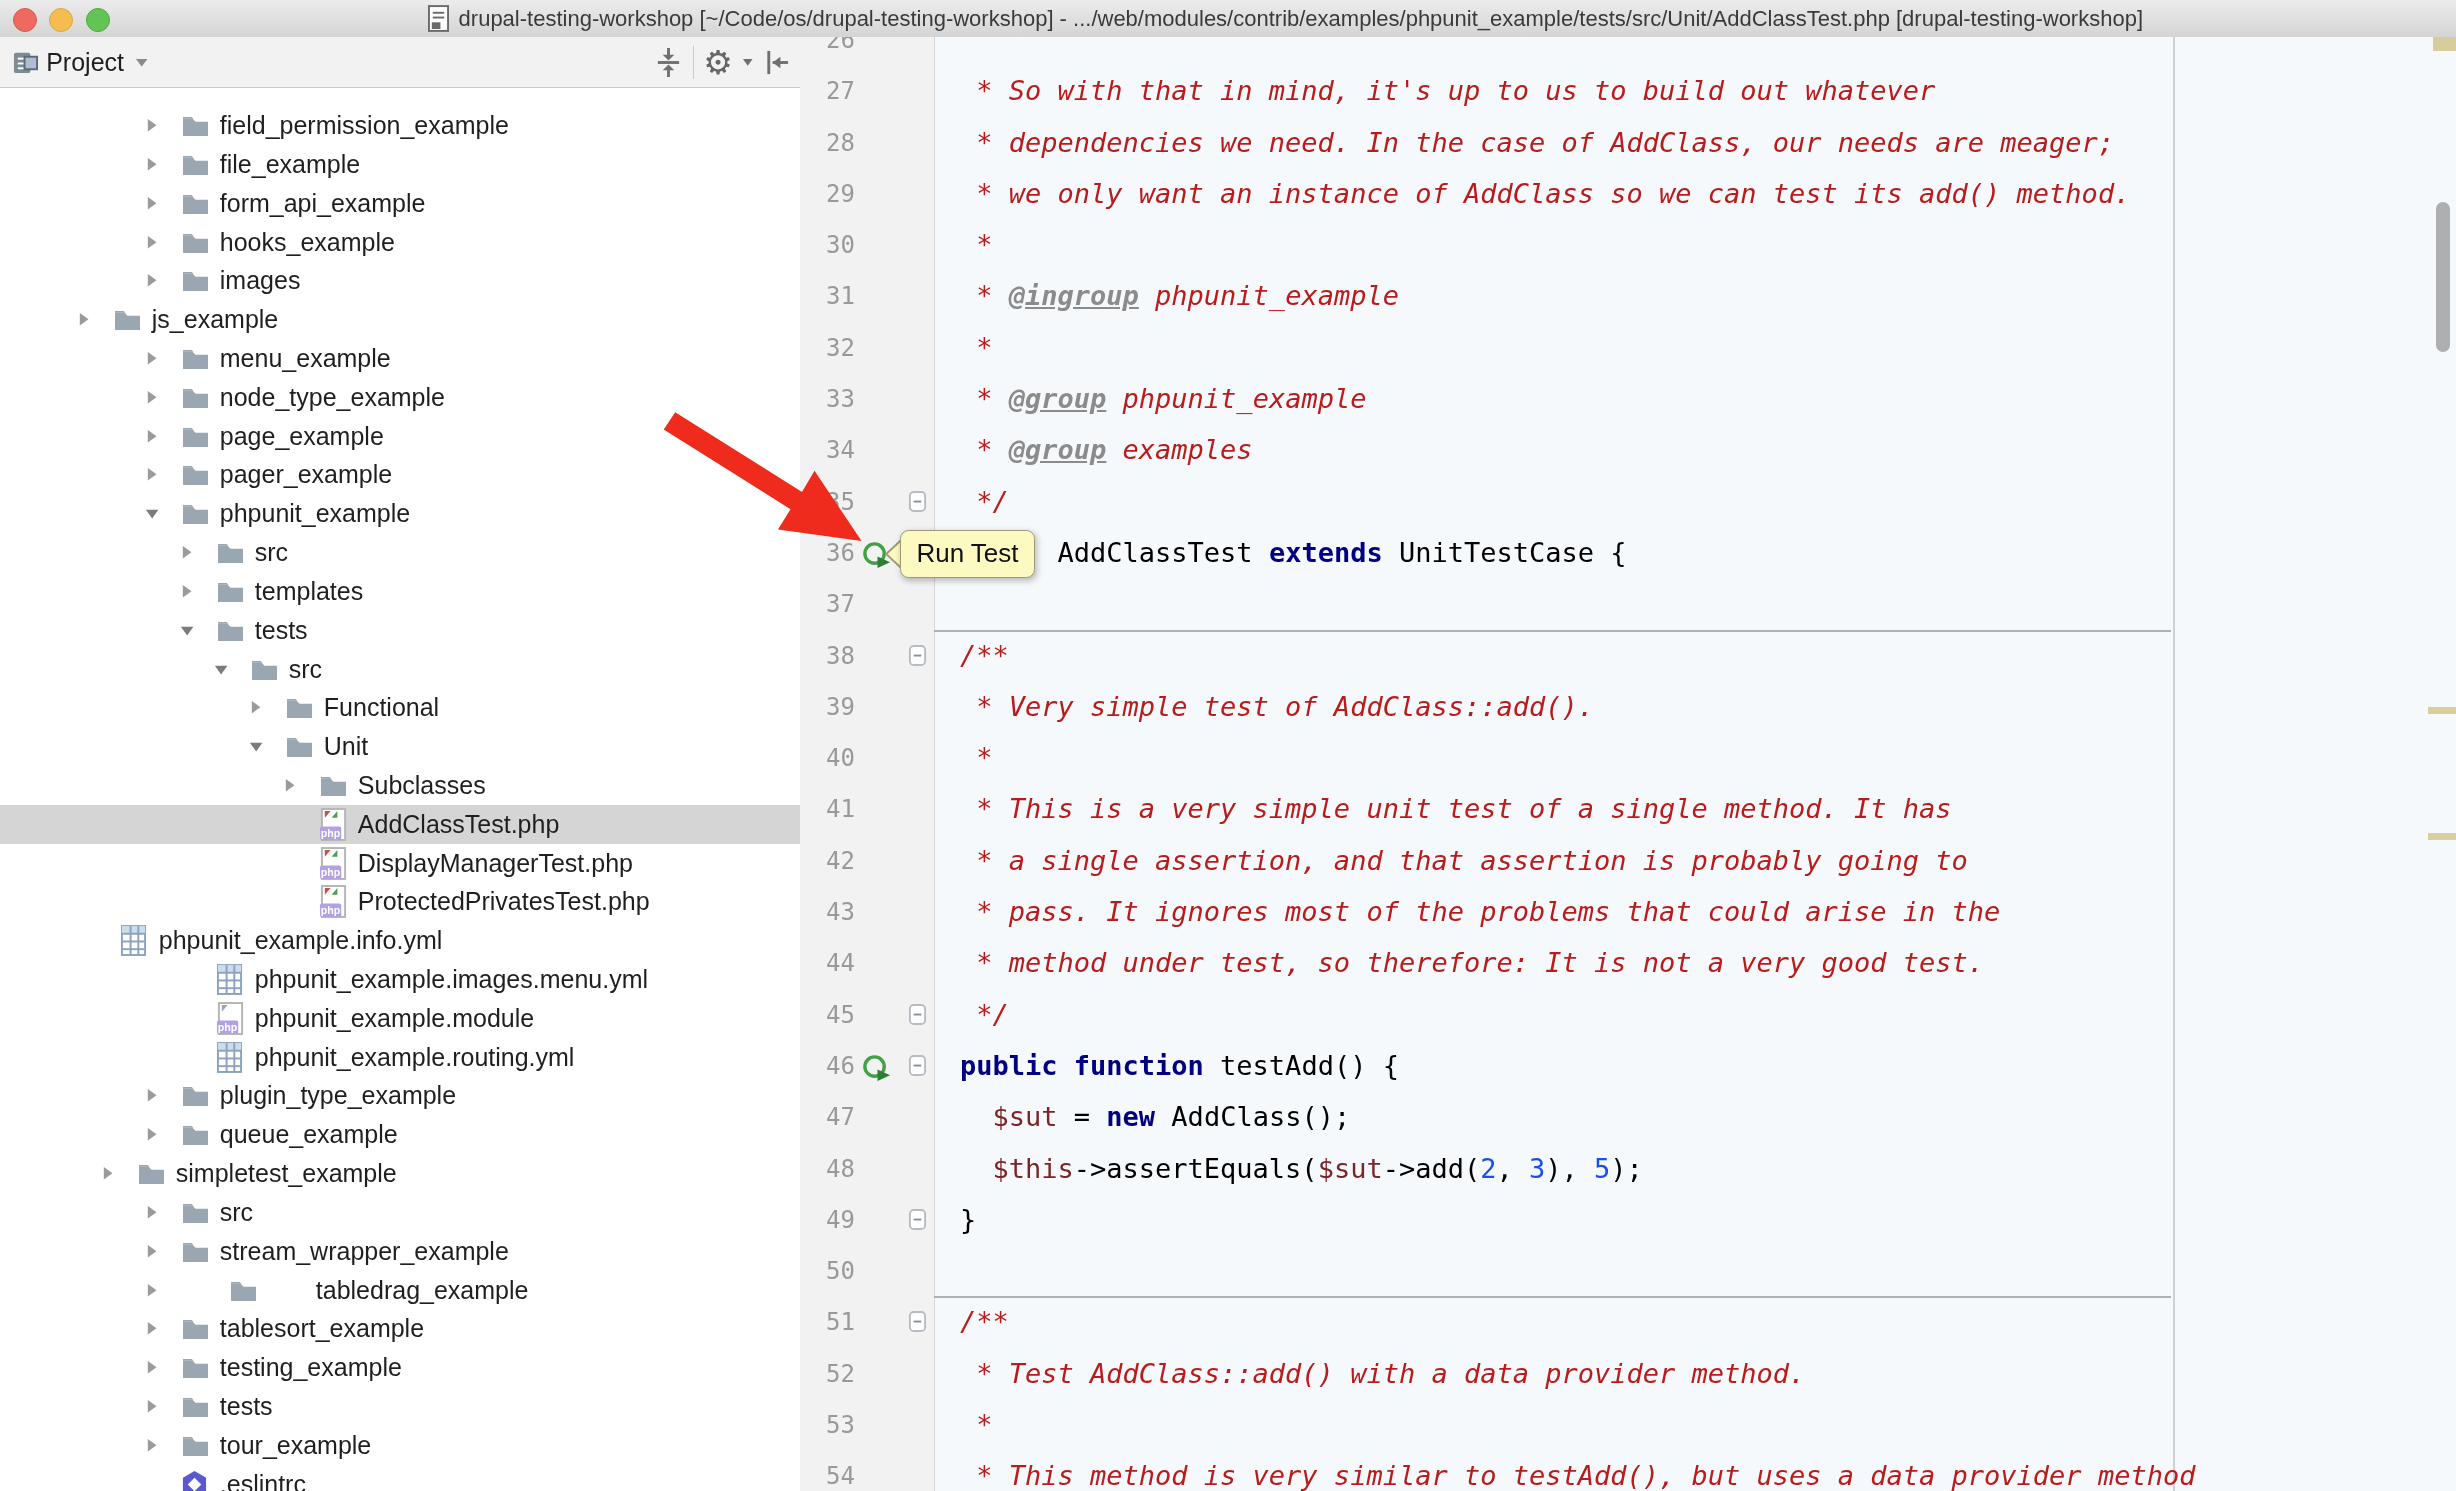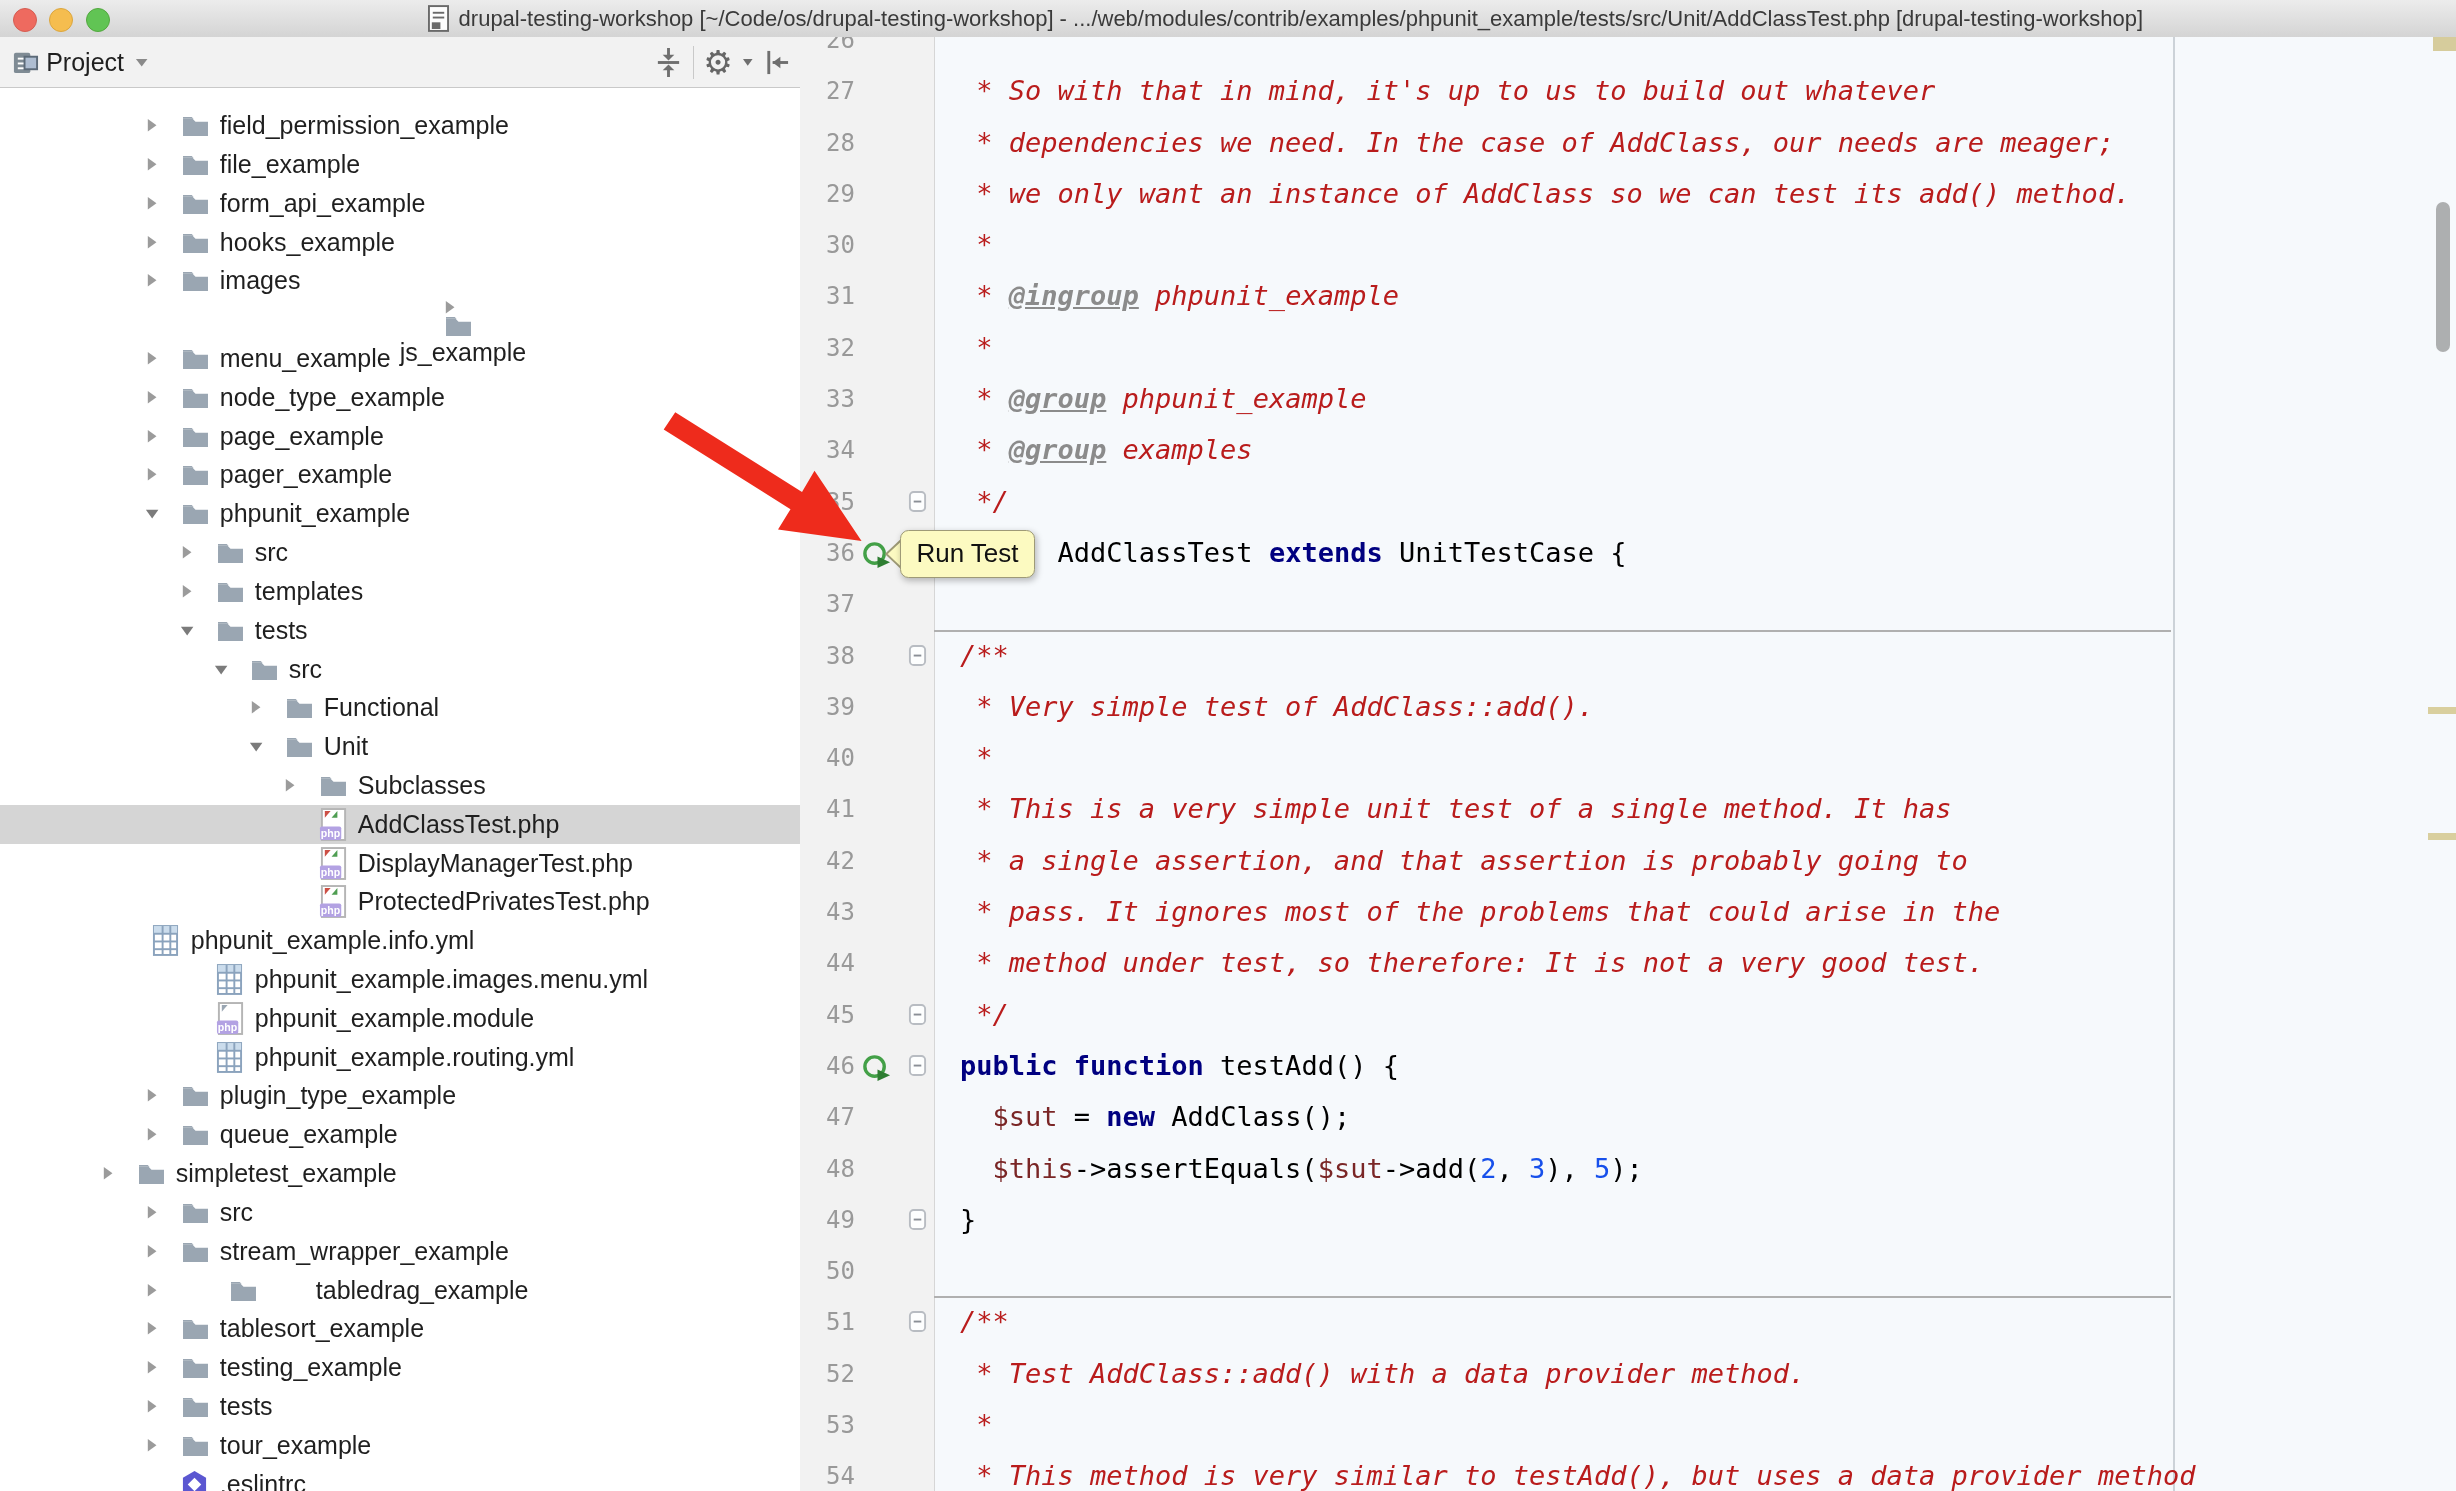--- a/index.html
+++ b/index.html
@@ -145,21 +145,21 @@
           </svg>
         </span>
         <span class="slot-icon">
           <svg width="29" height="24" viewBox="0 0 30 25">
             <path d="M2 5 h10 l3 3 h13 v15 h-26 z" fill="#9aa6b2"></path>
             <path d="M2 3 h9 l2 2 h-11 z" fill="#9aa6b2"></path>
           </svg>
         </span>
         <span class="tlabel">images</span>
       </div>
-      <div class="trow" style="top: 263px; padding-left: 120px; flex-direction: column;">
+      <div class="trow" style="top: 263px; padding-left: 76px;">
         <span class="slot-arrow">
           <svg width="16.3" height="14.4" viewBox="0 0 17 15">
             <polygon points="4,1 13,7.5 4,14" fill="#9b9b9b"></polygon>
           </svg>
         </span>
         <span class="slot-icon">
           <svg width="29" height="24" viewBox="0 0 30 25">
             <path d="M2 5 h10 l3 3 h13 v15 h-26 z" fill="#9aa6b2"></path>
             <path d="M2 3 h9 l2 2 h-11 z" fill="#9aa6b2"></path>
           </svg>
@@ -366,21 +366,21 @@
           <svg width="29" height="37" viewBox="0 0 30 38" style="font-size:26px">
             <rect x="3" y="3" width="24" height="32" fill="#fff" stroke="#b5b5b5" stroke-width="2"></rect>
             <polygon points="6,5 12,5 6,12" fill="#cc4f45"></polygon>
             <polygon points="13,5 19,5 13,12" fill="#4f9e52" transform="rotate(180 16 8.5)"></polygon>
             <rect x="1" y="21" width="22" height="14" rx="2" fill="#b3a2e3"></rect>
             <text x="12" y="32" font-size="11" font-family="Liberation Sans, sans-serif" fill="#fff" text-anchor="middle" font-weight="bold">php</text>
           </svg>
         </span>
         <span class="tlabel">ProtectedPrivatesTest.php</span>
       </div>
-      <div class="trow" style="top: 884px; padding-left: 115px;">
+      <div class="trow" style="top: 884px; padding-left: 83px;">
         <span class="slot-arrow"></span>
         <span class="slot-icon">
           <svg width="27" height="33" viewBox="0 0 28 34">
             <rect x="2" y="2" width="24" height="30" fill="#fff" stroke="#8ba3bd" stroke-width="2"></rect>
             <rect x="2" y="2" width="24" height="8" fill="#cbdcec"></rect>
             <line x1="2" y1="10" x2="26" y2="10" stroke="#8ba3bd" stroke-width="2"></line>
             <line x1="2" y1="18" x2="26" y2="18" stroke="#8ba3bd" stroke-width="2"></line>
             <line x1="2" y1="26" x2="26" y2="26" stroke="#8ba3bd" stroke-width="2"></line>
             <line x1="11" y1="2" x2="11" y2="32" stroke="#8ba3bd" stroke-width="2"></line>
             <line x1="19" y1="2" x2="19" y2="32" stroke="#8ba3bd" stroke-width="2"></line>

